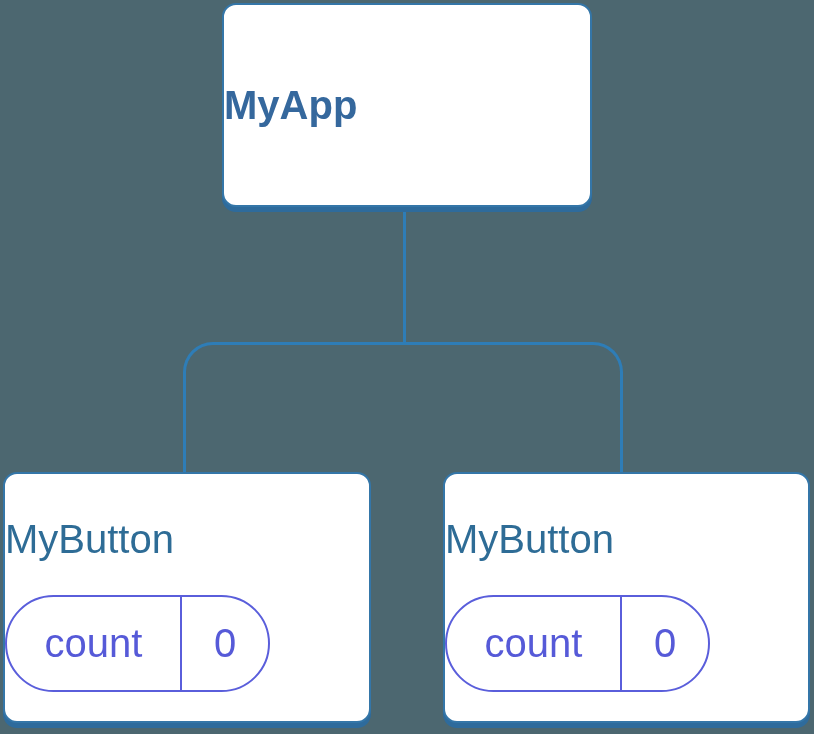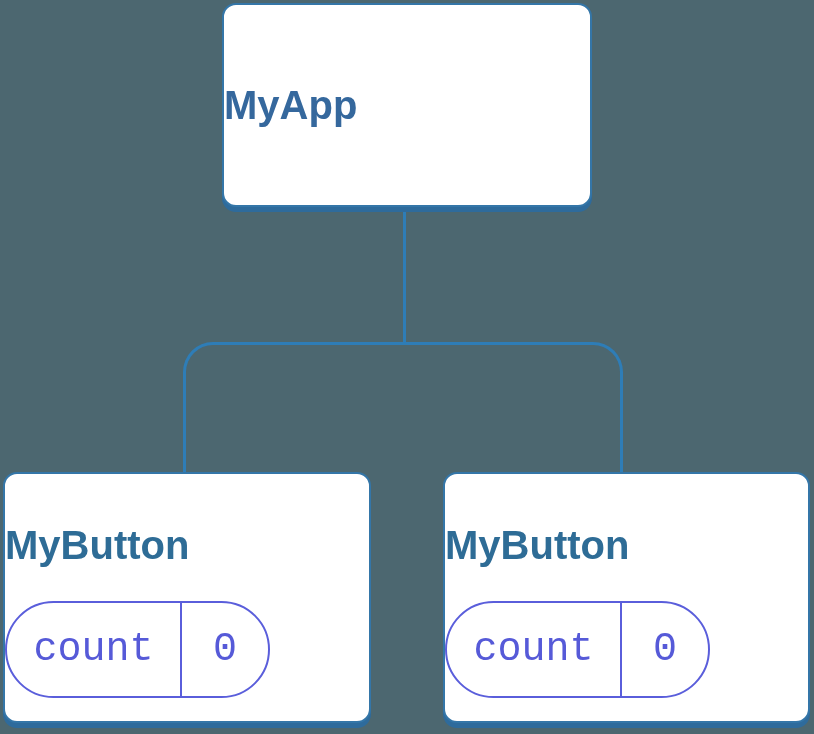--- a/index.html
+++ b/index.html
@@ -62,37 +62,35 @@
     top: 472px;
     width: 368px;
     height: 251px;
     padding-top: 40px;
     gap: 31px;
   }
   .child-node.left  { left: 3px; }
   .child-node.right { left: 443px; width: 367px; }
   .child-label {
     font-size: 40px;
-    font-weight: 700;
+    font-weight: 400;
     color: #2E6C96;
     line-height: 50px;
-    margin-top: 6px;
   }
   
   .state-pill {
     box-sizing: border-box;
     width: 265px;
     height: 97px;
     border: 2px solid #5A5EDB;
     border-radius: 999px;
     background: #FFFFFF;
     display: flex;
     align-items: stretch;
     overflow: hidden;
-    font-family: Liberation Mono, monospace;
   }
   .pill-key {
     flex: 0 0 173px;
     border-right: 2px solid #5A5EDB;
     display: flex;
     align-items: center;
     justify-content: center;
     font-size: 40px;
     font-weight: 400;
     color: #565AD8;

